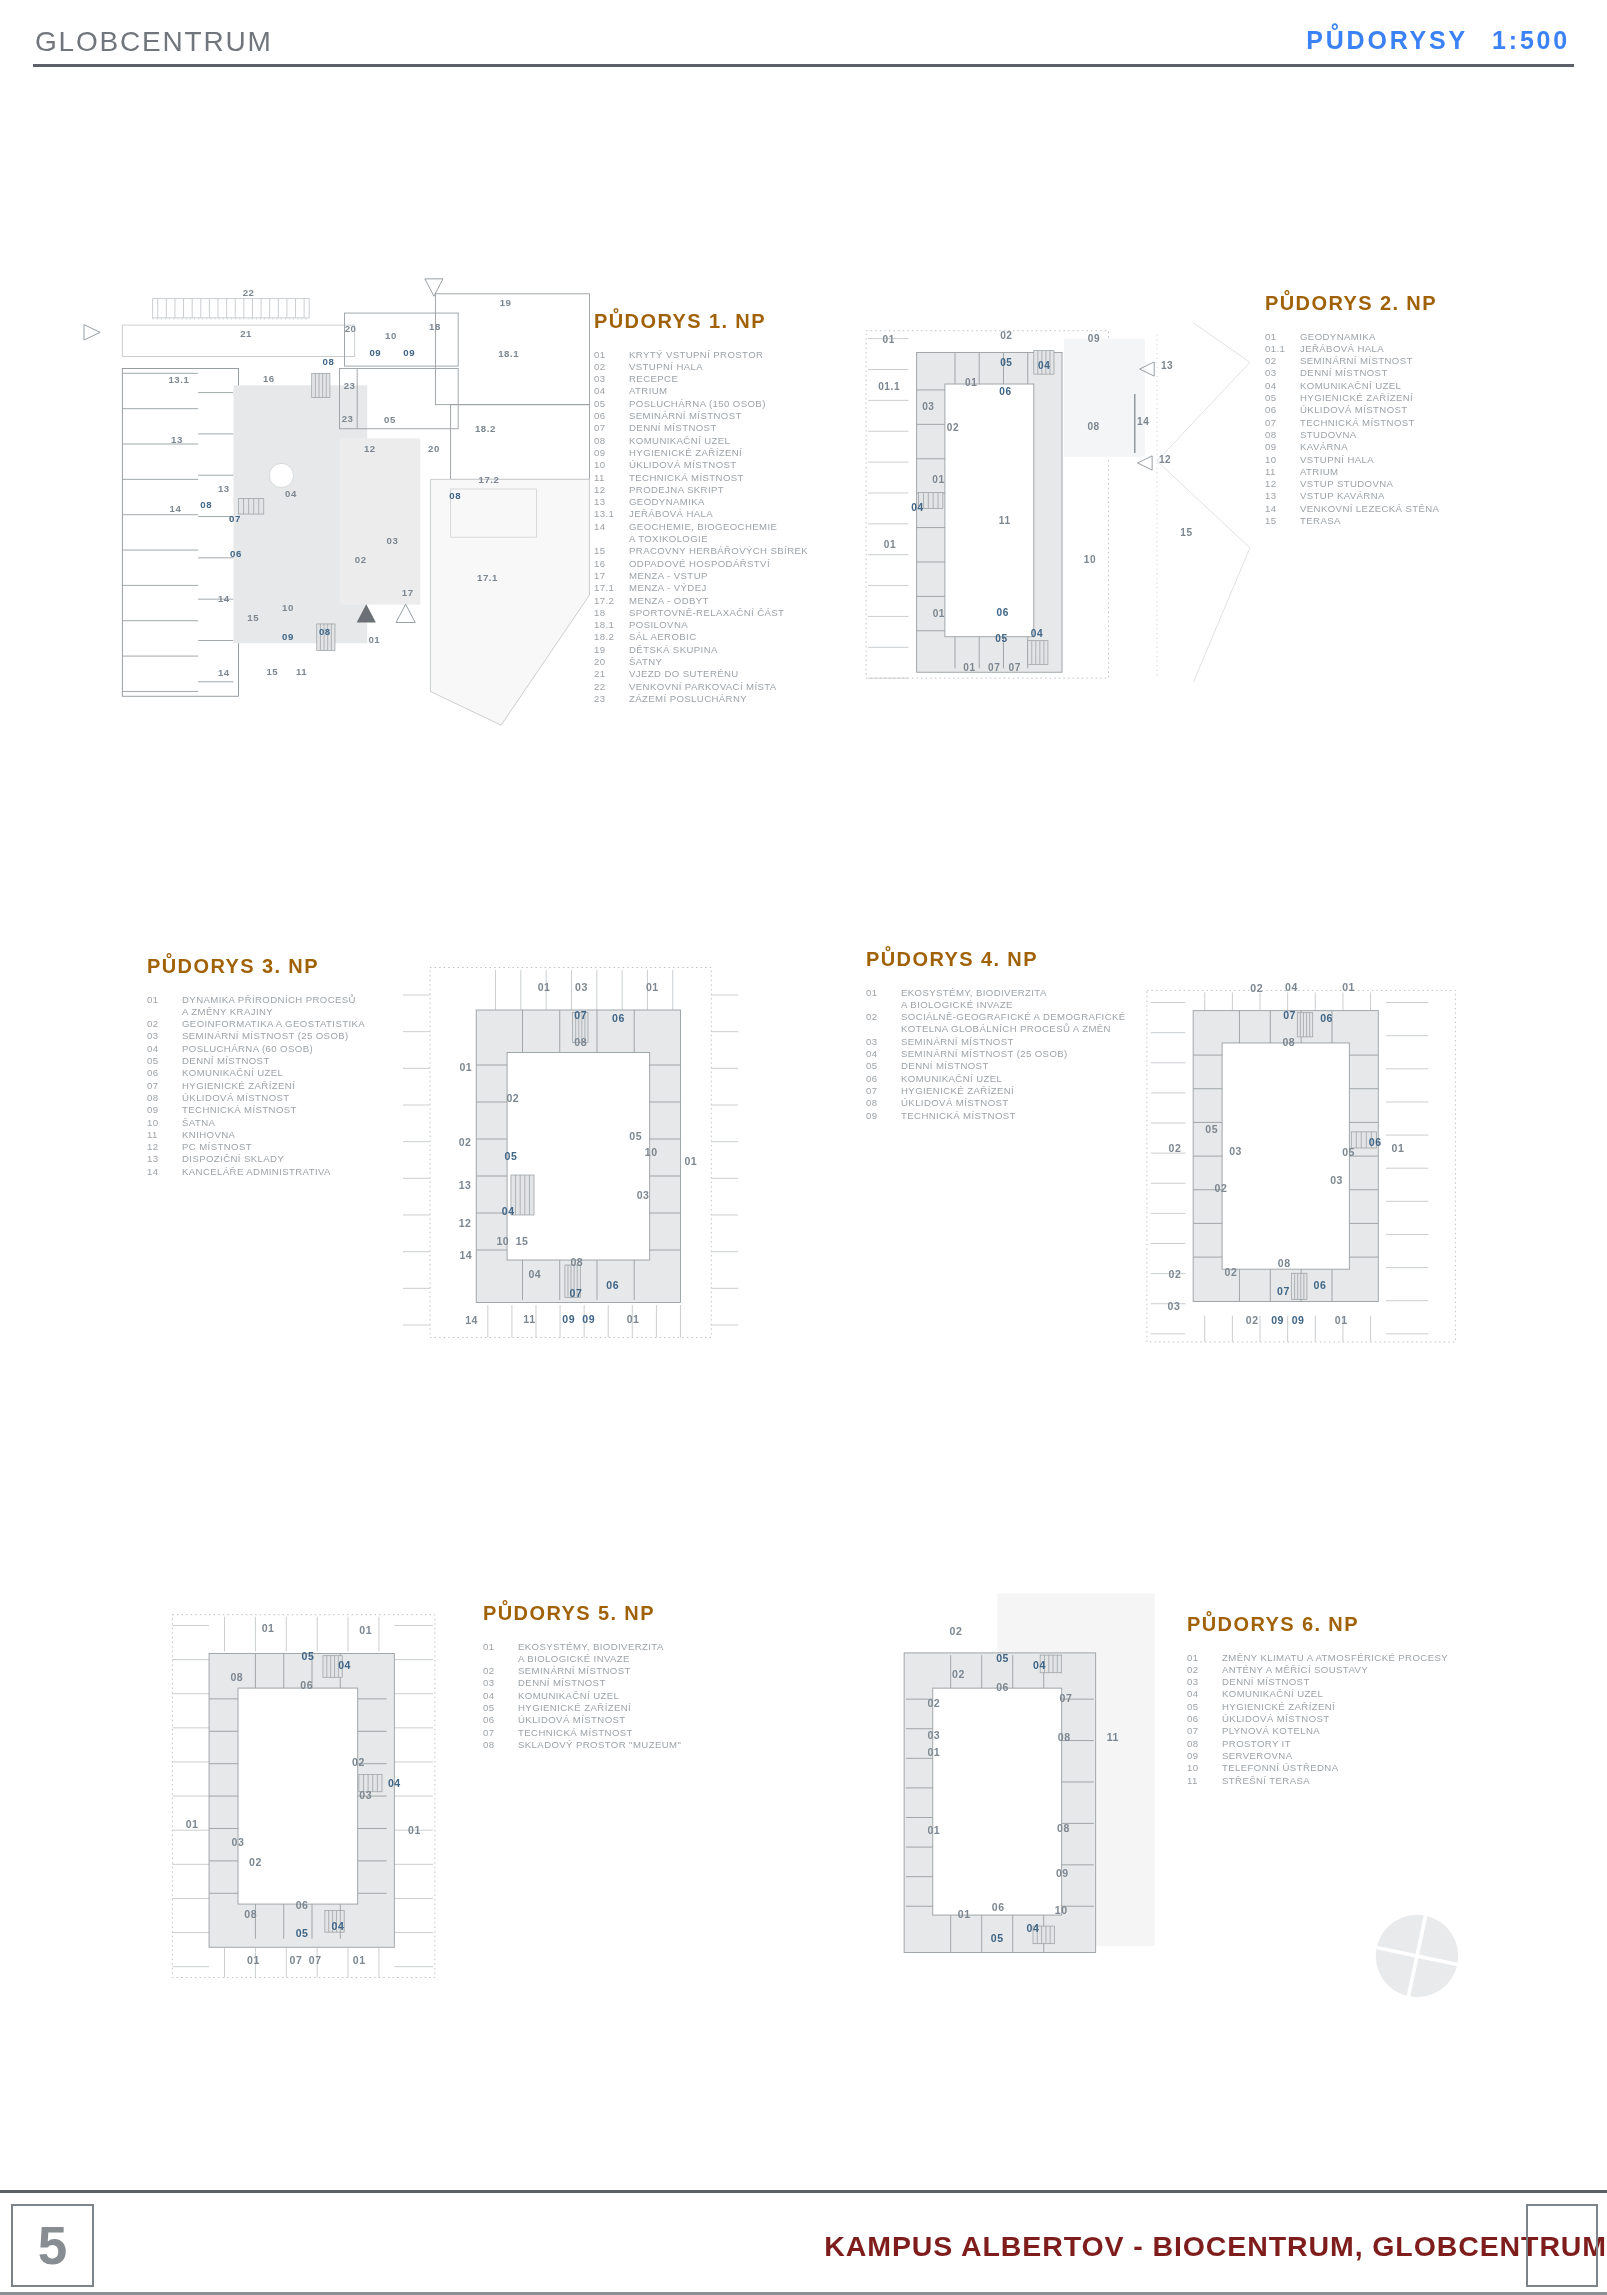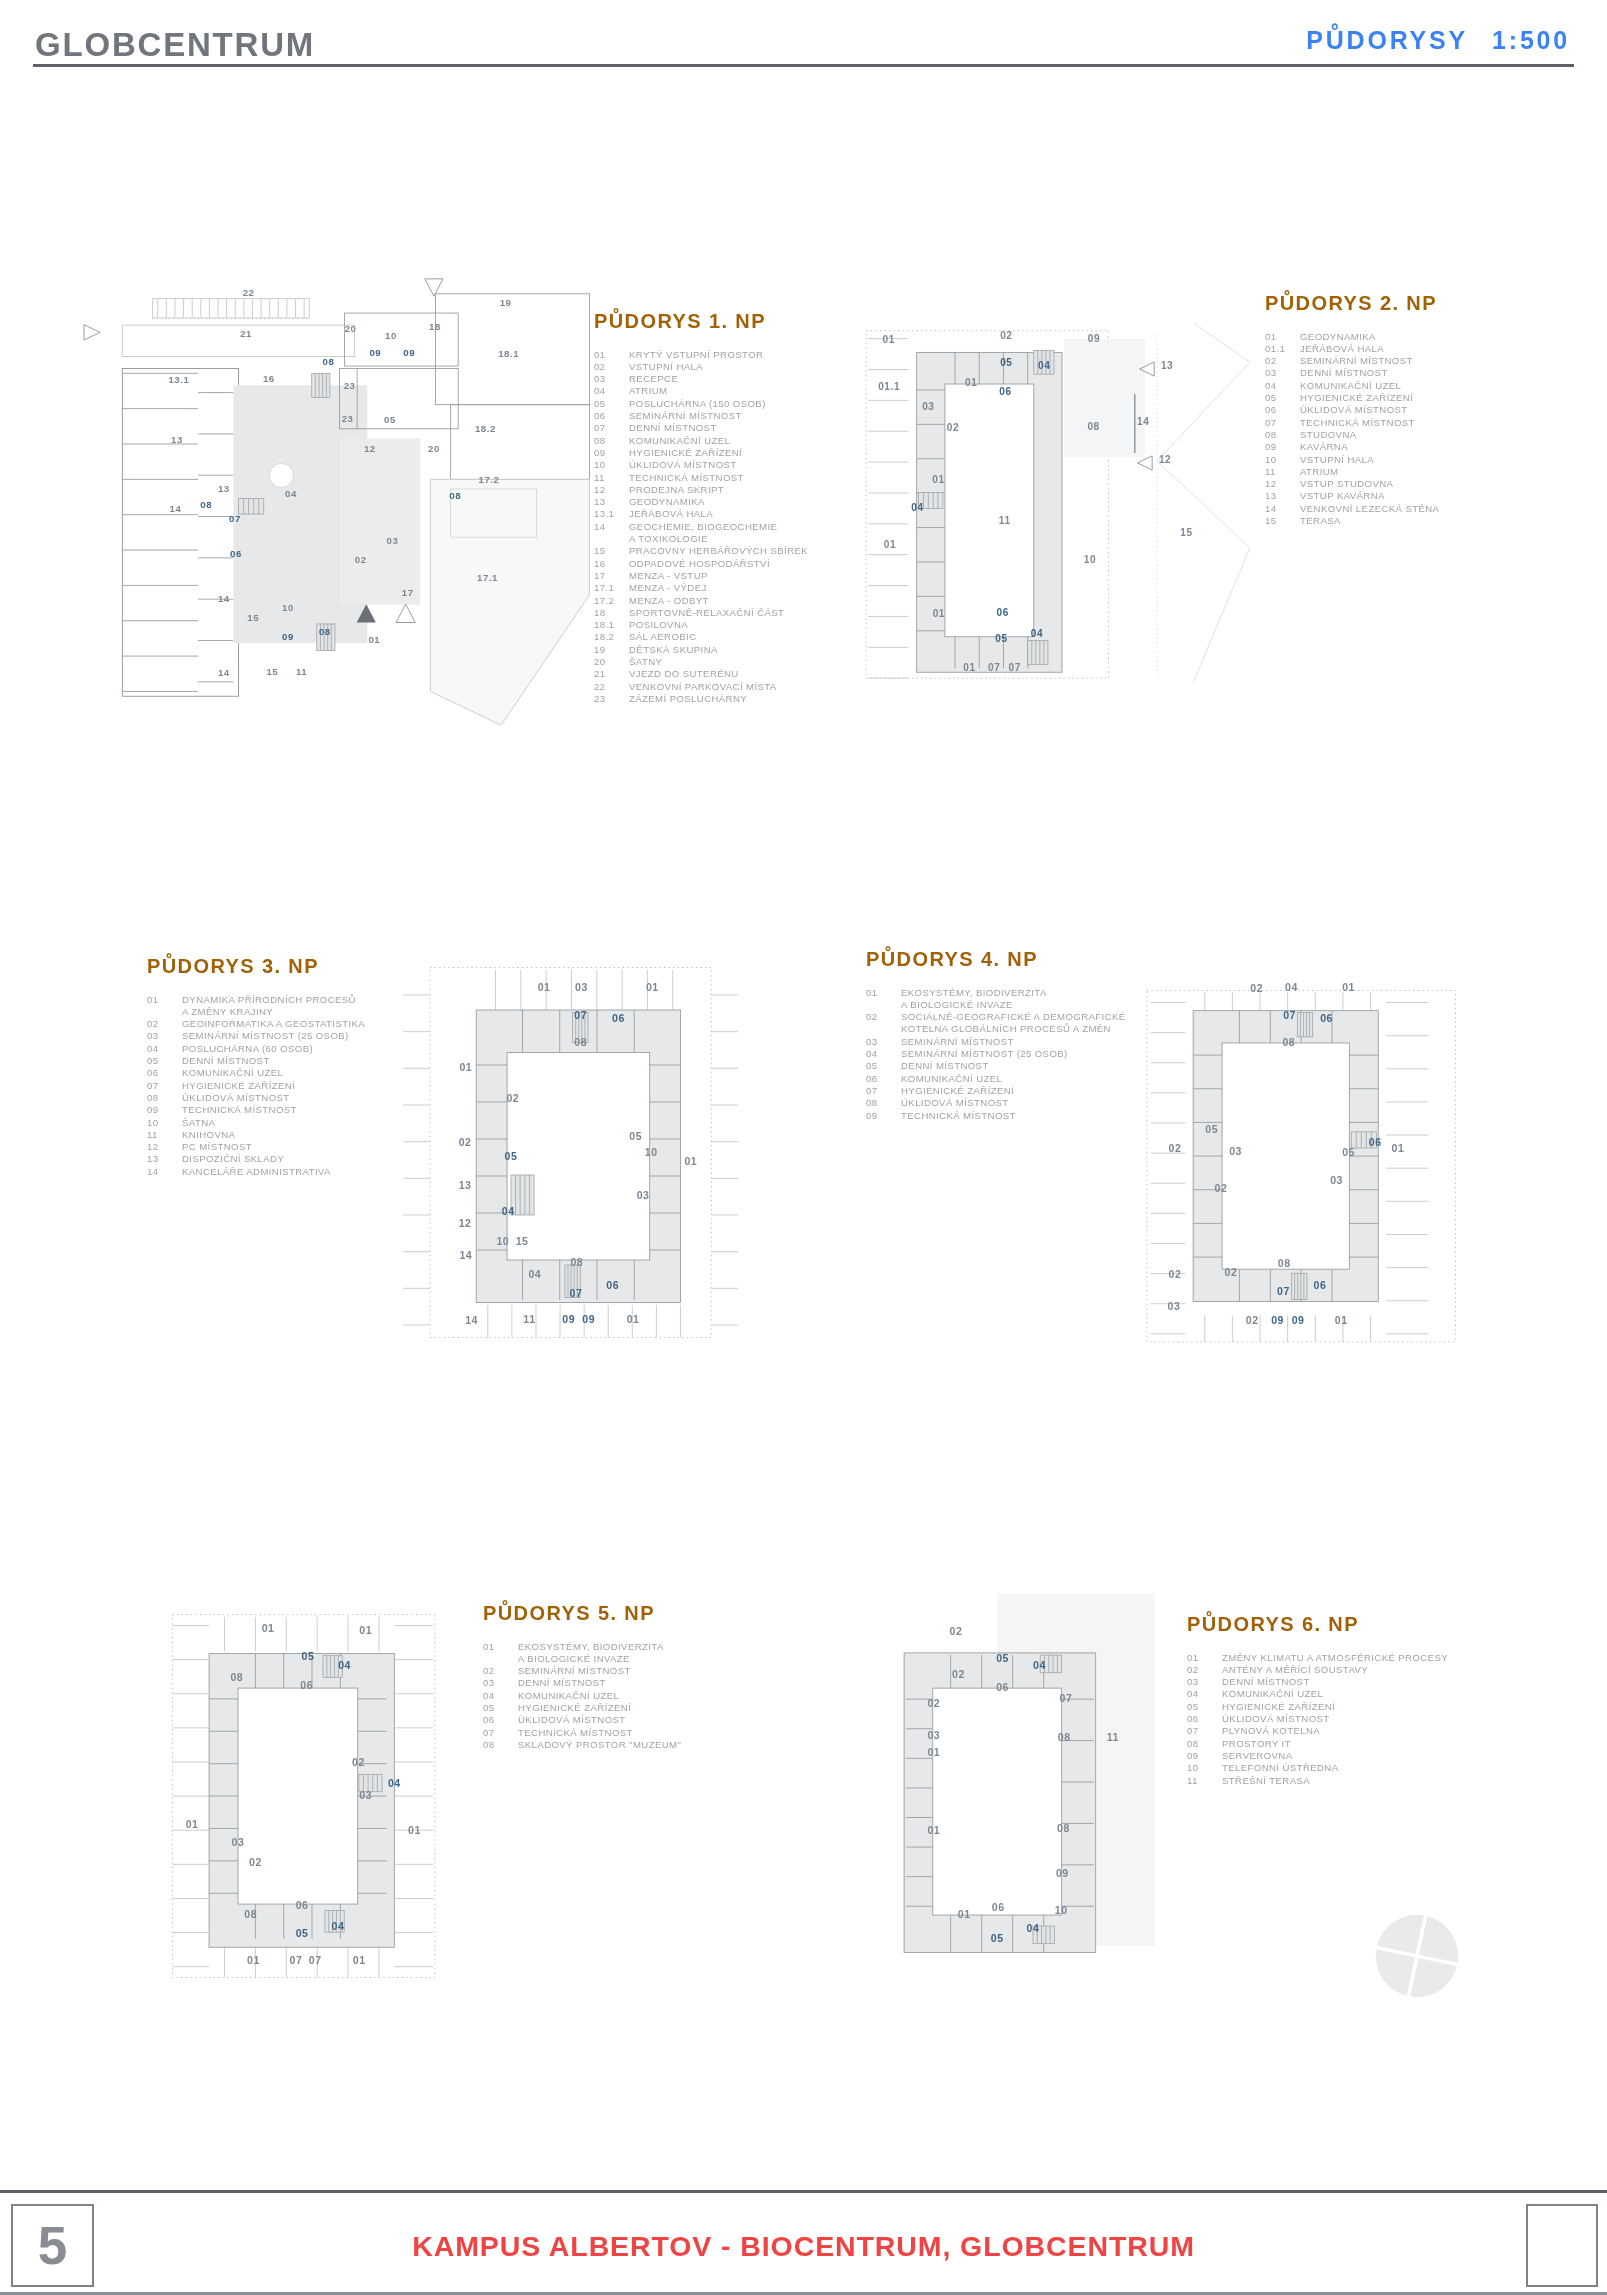--- a/index.html
+++ b/index.html
@@ -1,19 +1,19 @@
 <!DOCTYPE html>
 <html style="font-size:14.7px"><head>
 <meta charset="utf-8">
 <style>
   html,body{margin:0;padding:0;background:#ffffff;}
   .sheet{position:relative;width:1607px;height:2296px;background:#ffffff;overflow:hidden;
          font-family:"Liberation Sans",sans-serif;}
   
-  .brand{position:absolute;left:35px;top:26px;font-size:33px;font-weight:700;
+  .brand{position:absolute;left:35px;top:26px;font-size:28px;font-weight:400;
          letter-spacing:1.8px;color:#70767b;}
   .sheet-title{position:absolute;right:37px;top:26px;font-size:25px;font-weight:700;
          letter-spacing:2.8px;color:#3b82f6;}
   .sheet-title .scale{margin-left:24px;}
   .rule-top{position:absolute;left:33px;right:33px;top:64px;height:2.8px;background:#5b6166;}
   
   .legend{position:absolute;}
   .legend h2{margin:0 0 15.6px 0;font-size:20px;font-weight:700;letter-spacing:1.4px;color:#a16207;}
   .lrow{display:flex;font-size:9.6px;line-height:12.3px;letter-spacing:0.4px;color:#9da3a8;}
   .lrow .num{width:35px;flex-shrink:0;}
@@ -35,22 +35,22 @@
   .plan-6{left:854px;top:1580px;width:358px;height:441px}
   
   .compass{position:absolute;left:1373px;top:1912px;width:88px;height:88px;}
   
   .rule-bottom{position:absolute;left:0;right:0;top:2190px;height:2.8px;background:#5b6166;}
   .rule-edge{position:absolute;left:0;right:0;top:2292px;height:2.8px;background:#8a9095;}
   .page-box{position:absolute;left:11px;top:2204px;width:79px;height:79px;
             border:2.8px solid #7d8489;display:flex;align-items:center;justify-content:center;}
   .page-num{font-size:53px;font-weight:700;color:#878d92;line-height:1;}
   .stamp-box{position:absolute;left:1526px;top:2204px;width:68px;height:79px;border:2.8px solid #7d8489;}
-  .project-title{position:absolute;left:0;right:0;top:2230px;text-align:center;
-            font-size:28.5px;font-weight:700;letter-spacing:0.9px;color:#ef4444;}
+  .project-title{position:absolute;left:0;right:0;top:2230px;text-align:right;
+            font-size:28.5px;font-weight:700;letter-spacing:0.9px;color:#7f1d1d;}
 </style>
 </head>
 <body>
 
 <div class="sheet">
 
   <div class="brand">GLOBCENTRUM</div>
   <div class="sheet-title">
     <span>PŮDORYSY</span><span class="scale">1:500</span>
   </div>

